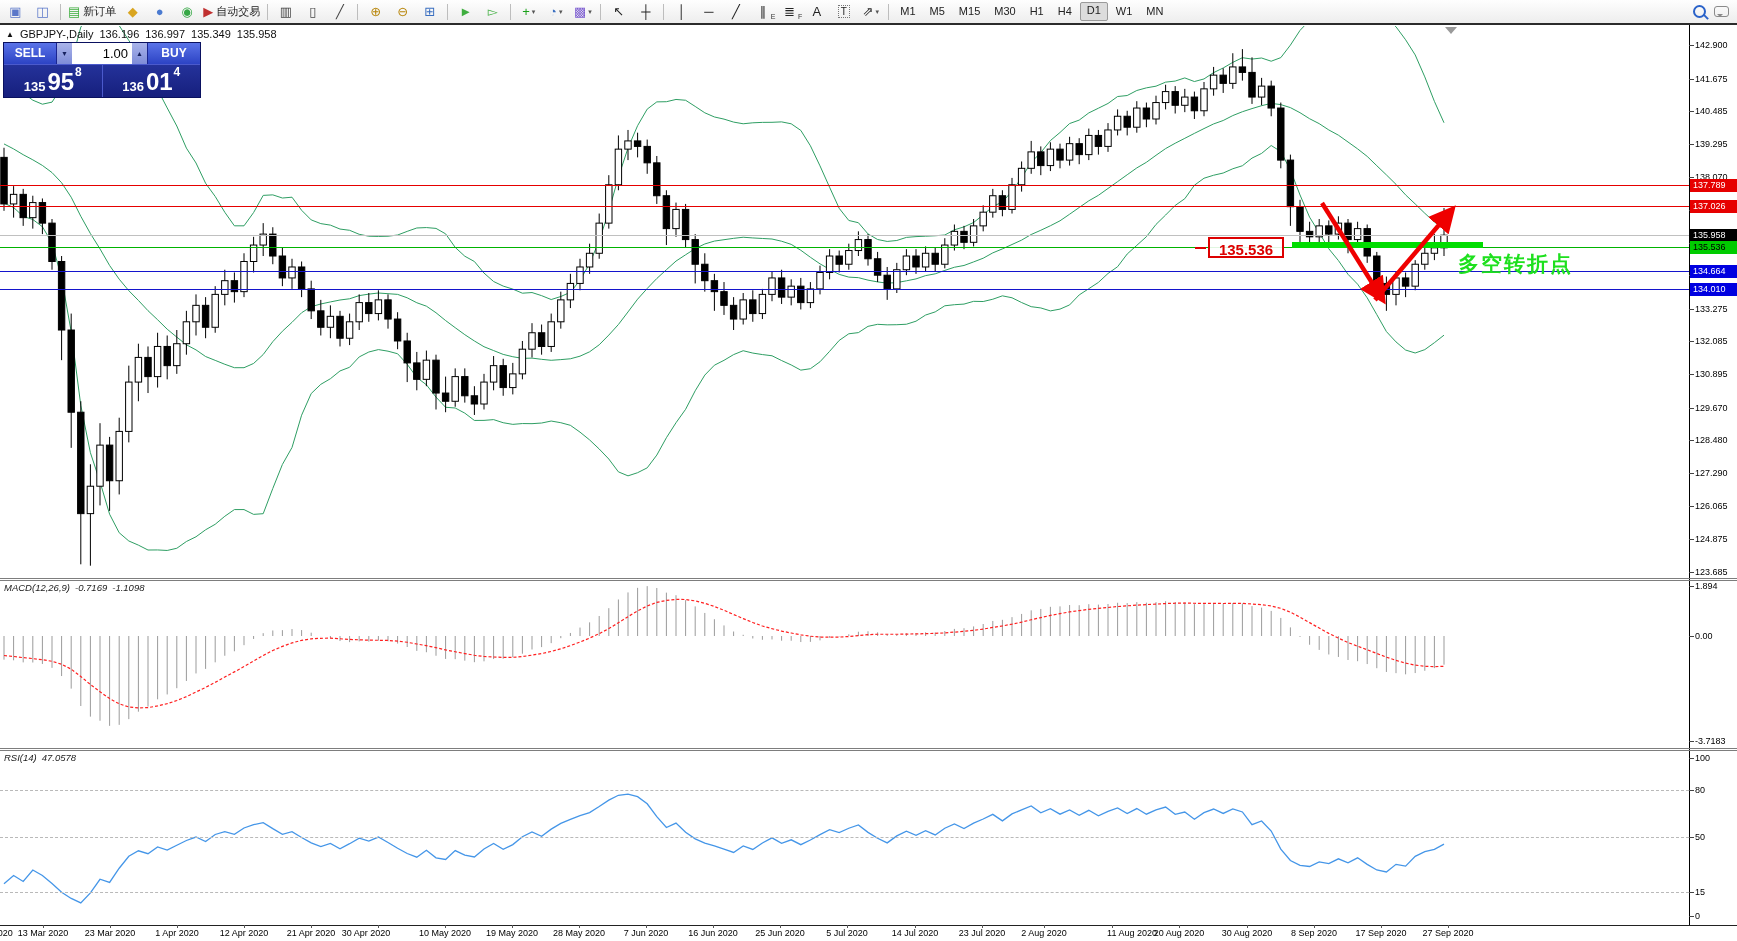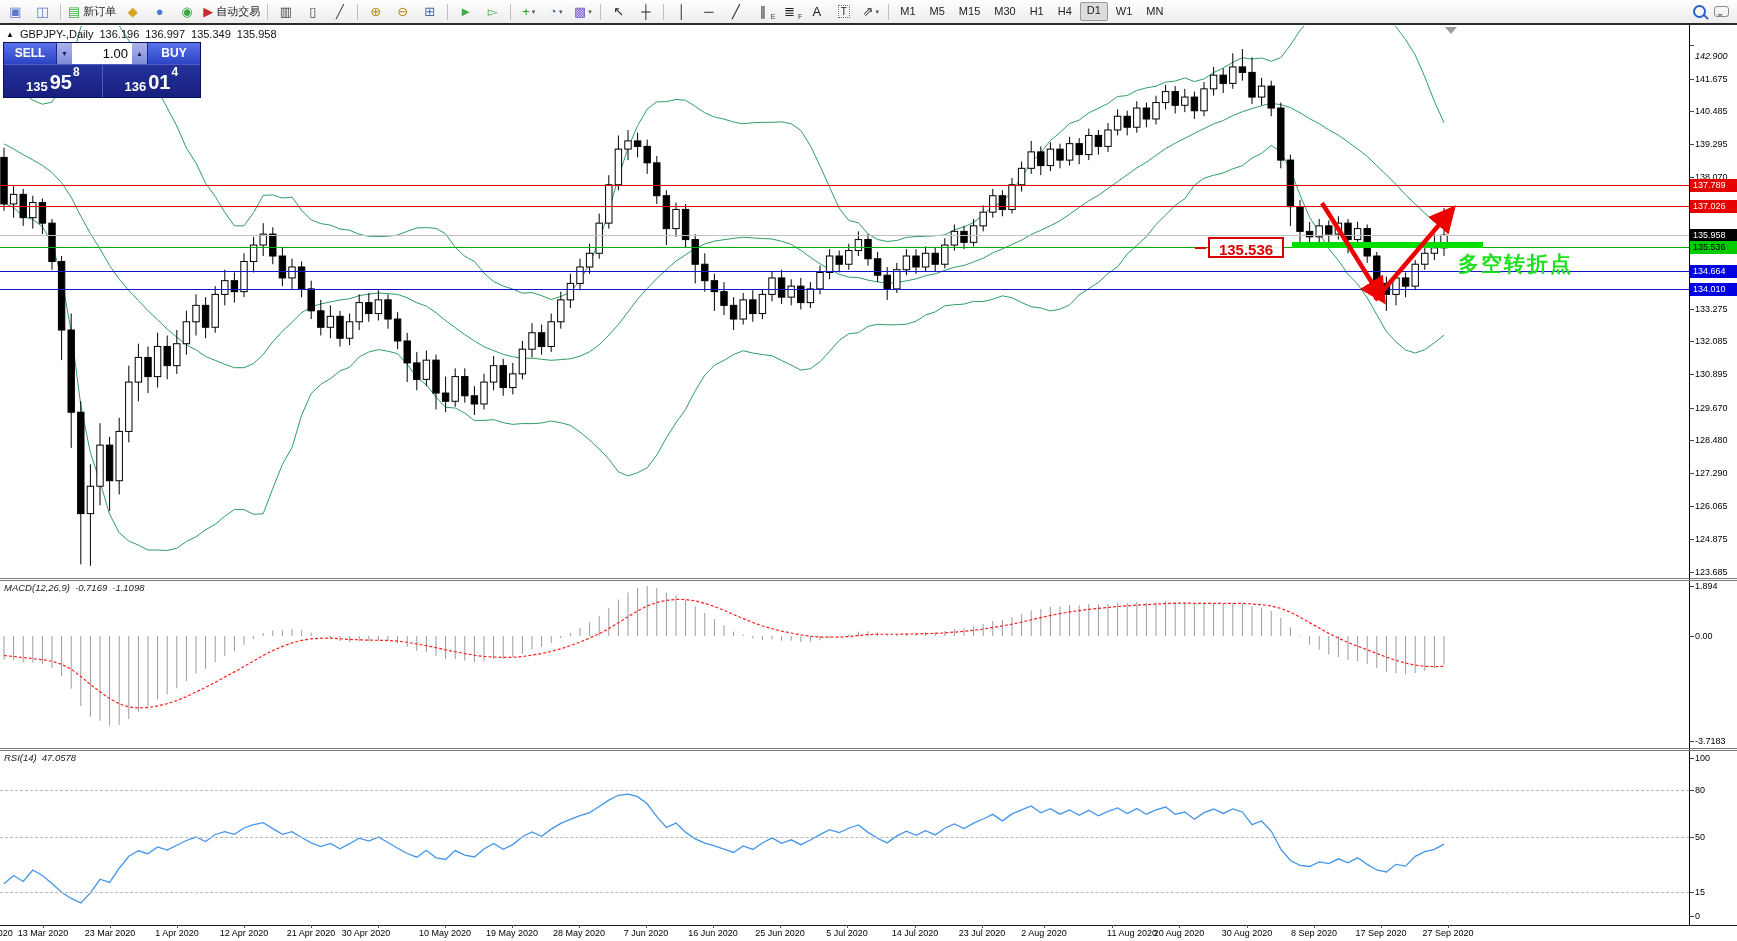--- a/index.html
+++ b/index.html
@@ -57,21 +57,21 @@
           font-size:12px;text-align:center;line-height:21px;border-right:1px solid #1a2590;}
   .tp-btn.buy{border-left:1px solid #1a2590;border-right:none;}
   .tp-spin{width:15px;background:linear-gradient(#aab4ea,#7e8cd8);color:#16205e;font-size:7px;
            text-align:center;line-height:21px;}
   .tp-vol{flex:1;border:none;background:#fff;font-size:13px;text-align:right;padding-right:4px;
           font-family:"Liberation Sans",sans-serif;min-width:0;}
   .tp-row2{flex:1;display:flex;color:#fff;}
   .tp-half{width:50%;display:flex;align-items:flex-end;justify-content:center;padding-bottom:3px;}
   .tp-half.sellside{border-right:1px solid #4b5acc;}
   .tp-small{font-size:13px;font-weight:bold;margin-right:2px;line-height:15px;}
-  .tp-big{font-size:20px;font-weight:bold;line-height:24px;}
+  .tp-big{font-size:24px;font-weight:bold;line-height:24px;}
   .tp-sup{font-size:12px;font-weight:bold;line-height:10px;margin-left:1px;align-self:flex-start;margin-top:2px;}
   
   .price-flag{position:absolute;left:1208px;top:237px;width:76px;height:21px;border:2px solid #dd0000;
               color:#dd0000;font-size:15px;font-weight:bold;text-align:center;line-height:21px;
               background:rgba(255,255,255,.88);z-index:6;box-sizing:border-box;}
   .flag-dash{position:absolute;left:1195px;top:247px;width:11px;height:2px;background:#dd0000;z-index:6;}
   .cn-text{position:absolute;left:1458px;top:250px;font-size:21px;font-weight:bold;color:#1ee01e;
            letter-spacing:2px;z-index:6;white-space:nowrap;}
   .shiftmark{position:absolute;z-index:4;width:0;height:0;border-left:6px solid transparent;
              border-right:6px solid transparent;border-top:7px solid #9a9a9a;top:27px;}
@@ -674,21 +674,21 @@
         <g clip-path="url(#rsiClip)">
           <polyline points="4,883.8321399603658 13.6,875.5591574738966 23.2,881.4927350602671 32.8,870.0378761283649 42.4,875.5481142286344 52,883.403867087463 61.599999999999994,892.2671645412814 71.2,898.4382647601569 80.8,902.9464886418431 90.39999999999999,892.8694139087243 100,879.2520846975494 109.6,882.4168177959759 119.19999999999999,868.2579614011521 128.8,856.220475204902 138.4,850.7669916899935 148,853.6659216979235 157.6,846.9745457533404 167.2,850.131900234008 176.79999999999998,845.2215282593031 186.4,840.4870222391967 196,837.0224668351632 205.6,841.5146374325095 215.2,834.4868977623007 224.79999999999998,831.70387456604 234.39999999999998,834.2660389870098 244,827.9678553107701 253.6,824.7307744743931 263.2,822.5854972848697 272.8,828.6348662618594 282.4,834.330479094801 292,831.741843077298 301.59999999999997,837.4774831667551 311.2,842.8406862577494 320.8,846.6656258283389 330.4,843.457876116528 340,848.7018777309119 349.59999999999997,843.698190568873 359.2,838.143335197631 368.8,841.1297955754054 378.4,837.0480420610692 388,842.4899302772565 397.59999999999997,848.2383358961782 407.2,853.5015887136691 416.8,857.1910226868819 426.4,850.3421040971248 436,857.7654280413301 445.59999999999997,859.4856899536594 455.2,850.6439695098537 464.79999999999995,855.088934848305 474.4,856.9427392512627 484,848.9900327947634 493.59999999999997,843.4430872606681 503.2,849.2831687990168 512.8,844.5919843590498 522.4,836.7471490855376 532,831.9380101983191 541.6,836.3058086057276 551.1999999999999,829.1404682000469 560.8,823.4108606836584 570.4,819.4157064252561 580,815.6253344580422 589.6,812.6011544216454 599.1999999999999,806.5629648896053 608.8,800.1709428876541 618.4,795.2658813085687 628,794.2189232749445 637.6,796.6267124420982 647.1999999999999,803.7940905348692 656.8,816.643001054214 666.4,827.5506220851939 676,823.0634749801983 685.6,832.2116080411832 695.1999999999999,838.8987702195058 704.8,843.077215035112 714.4,845.808283895774 724,849.1771894700253 733.6,852.4613591116167 743.1999999999999,845.9447247038471 752.8,849.4750163993914 762.4,843.0157685219065 772,837.8134894314668 781.6,843.3954823336989 791.1999999999999,839.8015839249963 800.8,844.652100938299 810.4,839.9693912332323 820,834.6185968536271 829.6,829.5861386875351 839.1999999999999,832.5379573631405 848.8,828.2319532112992 858.4,824.9022001442979 868,832.3742543873587 877.6,838.2601646680624 887.1999999999999,842.8788671071621 896.8,835.9008610170902 906.4,831.2674633741307 916,835.3977405924181 925.5999999999999,830.6317807125552 935.1999999999999,834.9325230698686 944.8,828.2615713983065 954.4,823.8680829384762 964,828.577730189549 973.5999999999999,823.1942455483966 983.1999999999999,819.017359399956 992.8,814.351667318711 1002.4,820.8790950912345 1012,813.9183838900699 1021.5999999999999,809.801372896847 1031.2,805.9958382537 1040.8,812.7997488938247 1050.3999999999999,808.7437487422072 1060,814.155648757981 1069.6,809.9234447852872 1079.2,815.3684788778882 1088.8,810.3082079551747 1098.3999999999999,815.7498753158027 1108,811.3156158520723 1117.6,807.8785540370003 1127.2,813.5676681204562 1136.8,808.5544676556309 1146.3999999999999,814.2059444802935 1156,809.8042964556674 1165.6,807.046666541133 1175.2,814.3319959845344 1184.8,811.9989158929366 1194.3999999999999,819.1951465170266 1204,812.6762968540426 1213.6,809.0182894459208 1223.2,813.4514253951592 1232.8,808.9078191880847 1242.3999999999999,811.9678032722696 1252,824.6211213777714 1261.6,820.9560989879242 1271.2,831.0247610993665 1280.8,849.1405946107267 1290.3999999999999,860.5344184648495 1300,865.4462002725716 1309.6,866.4953409806634 1319.2,861.8532391752511 1328.8,863.6619416203029 1338.3999999999999,858.825898493146 1348,862.7620250039636 1357.6,857.8278468228044 1367.2,864.3742401146391 1376.8,869.9545504852488 1386.3999999999999,872.0031549149649 1396,864.3591297522113 1405.6,866.1586219463645 1415.2,856.3196411034346 1424.8,851.7285535767753 1434.3999999999999,849.429669224729 1444,844.1932889152066 " fill="none" stroke="#4596e8" stroke-width="1.3"></polyline>
         </g>
       </svg>
     <div id="overlays">
         <div class="sep" style="top: 578px;"></div>
         <div class="sep" style="top: 580px;"></div>
         <div class="sep" style="top: 748px;"></div>
         <div class="sep" style="top: 750px;"></div>
         <div class="tickdash" style="top: 45px;"></div>
-        <div class="ticklbl" style="top: 56px; font-style: italic;">142.900</div>
+        <div class="ticklbl" style="top: 45px;">142.900</div>
         <div class="tickdash" style="top: 79px;"></div>
         <div class="ticklbl" style="top: 78.5711px;">141.675</div>
         <div class="tickdash" style="top: 111px;"></div>
         <div class="ticklbl" style="top: 111.183px;">140.485</div>
         <div class="tickdash" style="top: 144px;"></div>
         <div class="ticklbl" style="top: 143.795px;">139.295</div>
         <div class="tickdash" style="top: 177px;"></div>
         <div class="ticklbl" style="top: 177.366px;">138.070</div>
         <div class="tickdash" style="top: 210px;"></div>
         <div class="ticklbl" style="top: 209.978px;">136.880</div>

